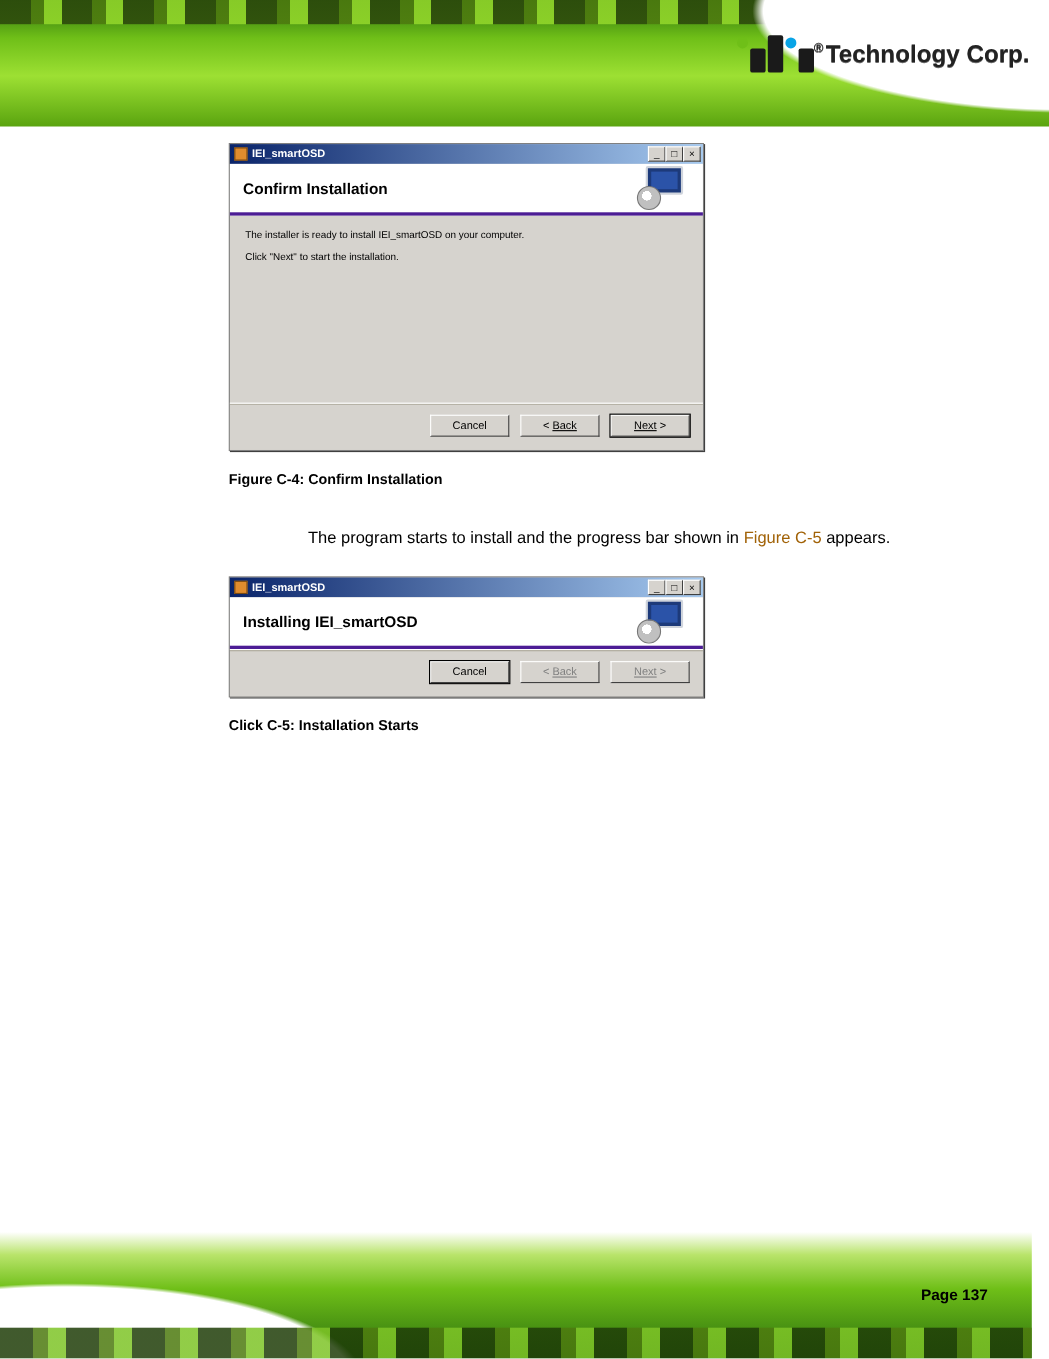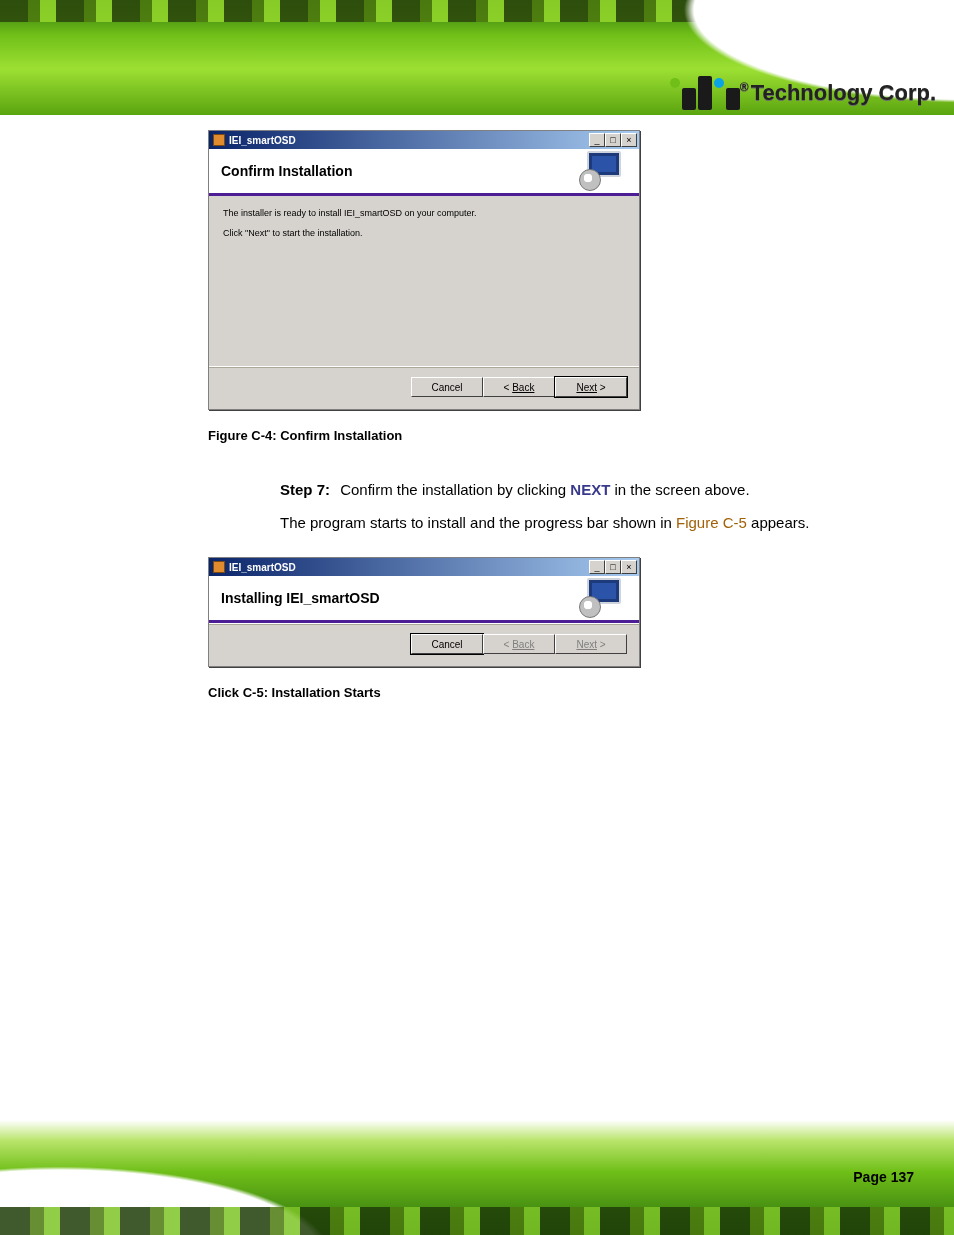--- a/index.html
+++ b/index.html
@@ -28,34 +28,33 @@
   }
   .header-swoosh {
     position: absolute; right: 0; top: 0; width: 440px; height: 115px;
     background: radial-gradient(ellipse 500px 160px at 460px 10px, #fff 0 56%, transparent 58%);
   }
   .header-corp {
     position: absolute; right: 18px; top: 32px;
     display: flex; align-items: center; gap: 0;
     color: #222; font-weight: 700; font-size: 22px;
     text-shadow: 0 1px 0 #6c6c6c;
-    margin-top: 44px;
   }
   .iei-logo {
     display: flex; align-items: flex-end; gap: 2px;
     font-family: Arial, sans-serif;
   }
   .iei-logo .dot-blue { width: 10px; height: 10px; background:#0aa4e6; border-radius:50%; display:inline-block; margin-bottom:22px;}
   .iei-logo .dot-green { width: 10px; height: 10px; background:#6fbf18; border-radius:50%; display:inline-block; margin-bottom:22px;}
   .iei-logo .bar { display:inline-block; width: 14px; height: 34px; background:#1a1a1a; border-radius:2px; }
   .iei-logo .short { height: 22px; }
   .header-corp .reg { font-size: 12px; margin-right: 2px; vertical-align: top;}
   
   .footer-band {
-    position: absolute; bottom: 0; left: 0; right: 0; height: 115px;
+    position: absolute; bottom: 0; left: 0; right: 16px; height: 115px;
     background: linear-gradient(to bottom, #fff 0%, #b9e46b 18%, #6fbf18 45%, #2a6e0e 100%);
     overflow:hidden;
   }
   .footer-band::after {
     content:""; position:absolute; left:0; right:0; bottom:0; height:28px;
     background: repeating-linear-gradient(90deg, #1f3d08 0 30px, #4d7a0f 30px 44px, #7ec427 44px 60px);
     opacity:.85;
   }
   .footer-swoosh {
     position:absolute; left:-60px; bottom:-20px; width:520px; height:150px;
@@ -121,21 +120,21 @@
     font-size: 9px;
   }
   .win-body p { margin-bottom: 10px; }
   .progress-wrap { margin: 16px 6px 0; }
   .progress-label { font-size: 9px; margin-bottom: 4px; }
   .progress-bar {
     height: 14px; background:#fff; border:1px solid #7f9db9;
   }
   .win-buttons {
     padding: 10px 12px 12px;
-    display:flex; justify-content:flex-end; 
+    display:flex; justify-content:flex-end; gap:10px;
     border-top: 1px solid #fff;
     box-shadow: inset 0 1px 0 #aca899;
     background:#d6d3ce;
   }
   .win-buttons button {
     width: 72px; height: 20px;
     font-size: 10px;
     background:#d6d3ce;
     border:1px solid #404040;
     border-top-color:#fff; border-left-color:#fff;
@@ -194,26 +193,20 @@
     <div class="win-buttons">
       <button>Cancel</button>
       <button><span>&lt;</span> <span class="ul">Back</span></button>
       <button class="default"><span class="ul">Next</span> <span>&gt;</span></button>
     </div>
   </div>
   <div class="fig-caption">Figure C-4: Confirm Installation</div>
 
   <div class="step-text">
     <div>
-      <span class="label">Step 7:</span>
-      <span>Confirm the installation by clicking </span>
-      <span class="kw">NEXT</span>
-      <span> in the screen above.</span>
-    </div>
-    <div>
       <span>The program starts to install and the progress bar shown in </span><span class="kw" style="color:#a16207;font-weight:400">Figure C-5</span><span> appears.</span>
     </div>
   </div>
 
   <div class="win">
     <div class="titlebar">
       <span class="left">
         <span class="ticon"></span>
         <span>IEI_smartOSD</span>
       </span>

